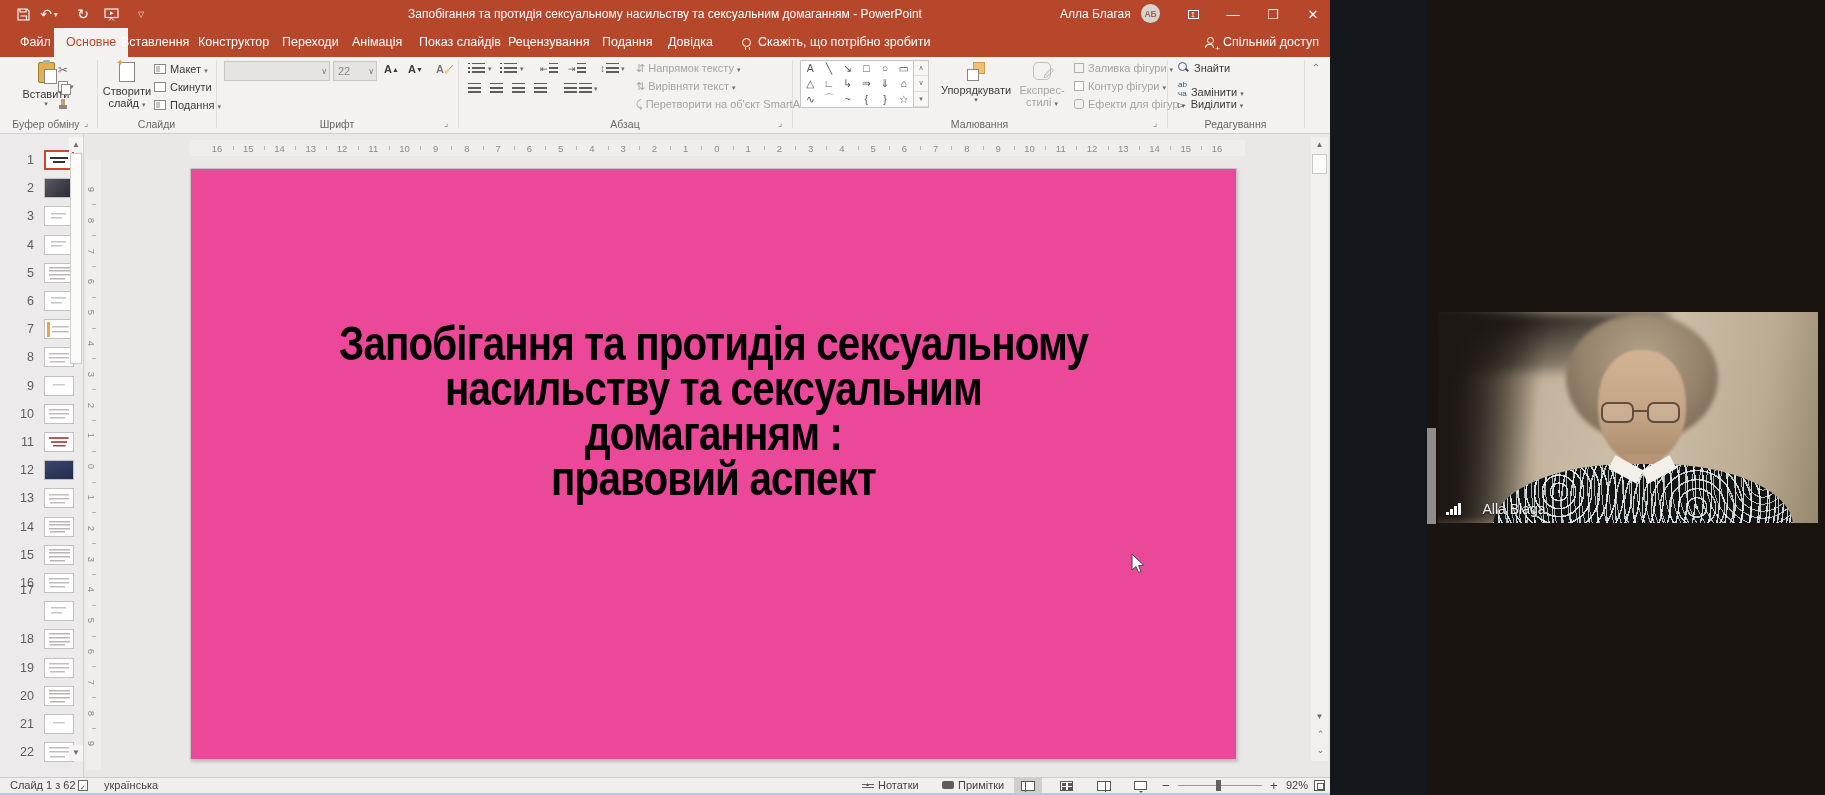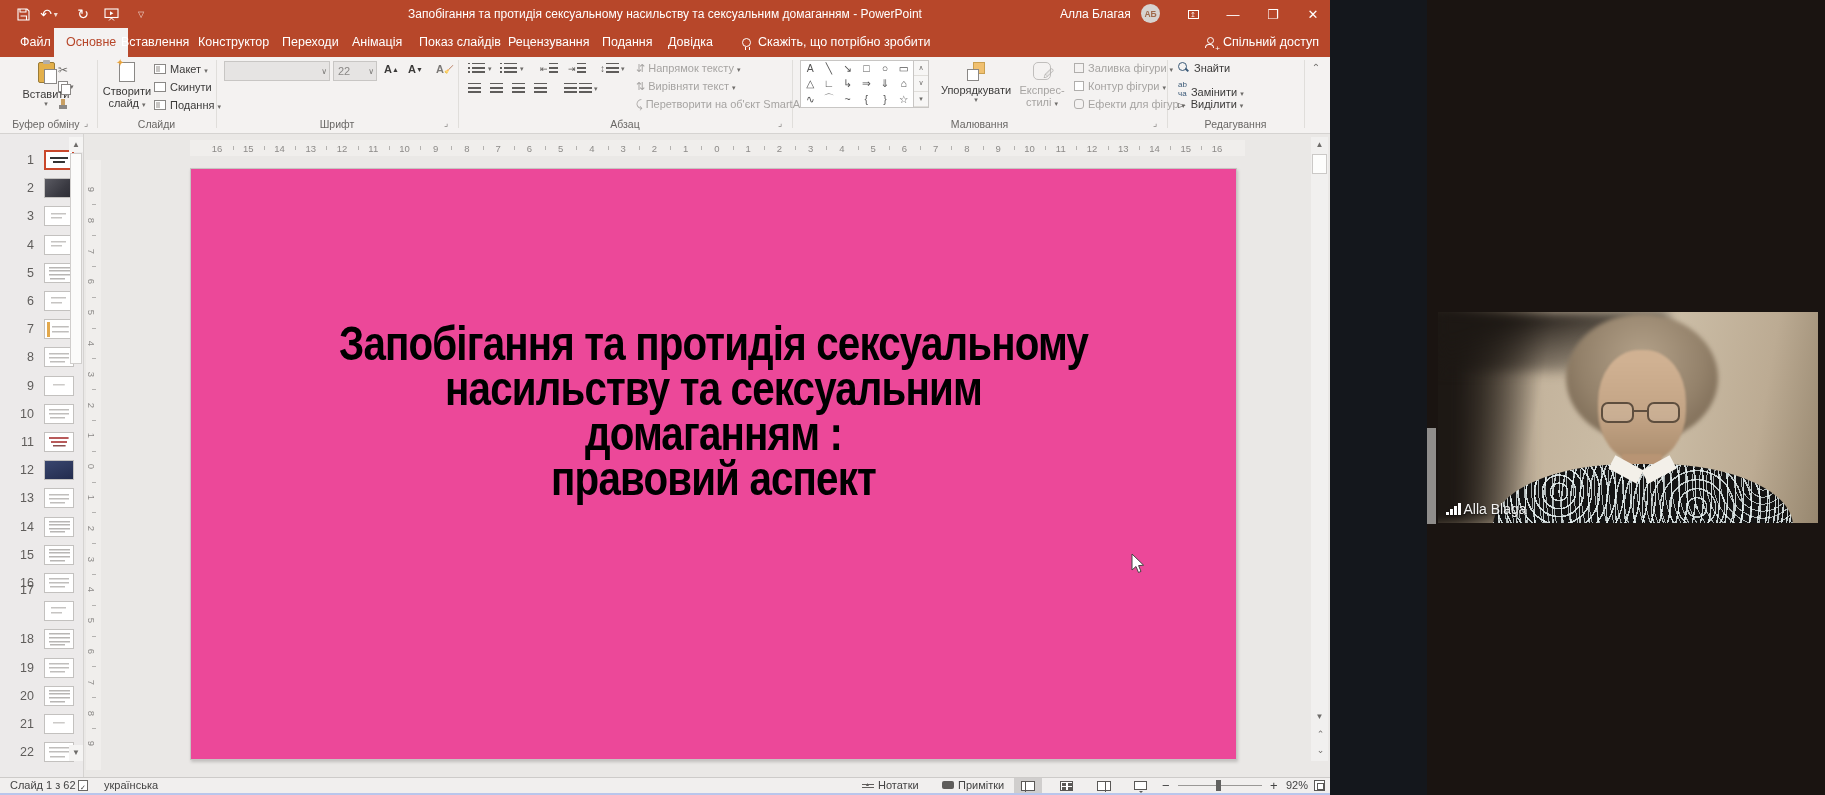--- a/index.html
+++ b/index.html
@@ -212,21 +212,21 @@
   .wc-bridge { position:absolute; left:196px; top:98px; width:13px; height:2px; background:#5e4e3e; }
   .wc-neck { position:absolute; left:184px; top:142px; width:40px; height:26px; background:#b89474; filter:blur(1px); }
   .wc-body { position:absolute; left:55px; top:152px; width:300px; height:62px; border-radius:45% 45% 0 0/100% 100% 0 0;
     background:#141414;
     background-image:
       repeating-radial-gradient(circle at 22% 45%, rgba(235,245,245,.85) 0 1.5px, transparent 1.5px 8px),
       repeating-radial-gradient(circle at 68% 70%, rgba(235,245,245,.8) 0 1.5px, transparent 1.5px 9px),
       repeating-radial-gradient(circle at 90% 30%, rgba(235,245,245,.7) 0 1px, transparent 1px 7px); }
   .wc-collar-l { position:absolute; left:172px; top:150px; width:32px; height:15px; background:#f3f0e9; transform:rotate(28deg); }
   .wc-collar-r { position:absolute; left:205px; top:150px; width:32px; height:15px; background:#f3f0e9; transform:rotate(-28deg); }
-  #wc-nametag { position:absolute; left:8px; bottom:6px; display:flex; align-items:flex-end; gap:3px;
+  #wc-nametag { position:absolute; left:8px; bottom:6px; display:flex; align-items:flex-end; gap:22px;
     color:#f2f2f2; font-size:14px; text-shadow:0 1px 2px rgba(0,0,0,.8); }
   .sigbars { display:flex; align-items:flex-end; gap:1.5px; padding-bottom:2px; }
   .sigbars i { display:block; width:2.5px; background:#fff; box-shadow:0 1px 2px rgba(0,0,0,.6); }
   .sigbars i:nth-child(1){height:3px;} .sigbars i:nth-child(2){height:6px;}
   .sigbars i:nth-child(3){height:9px;} .sigbars i:nth-child(4){height:12px;}
 </style>
 </head>
 <body>
 
 <div id="screen">

